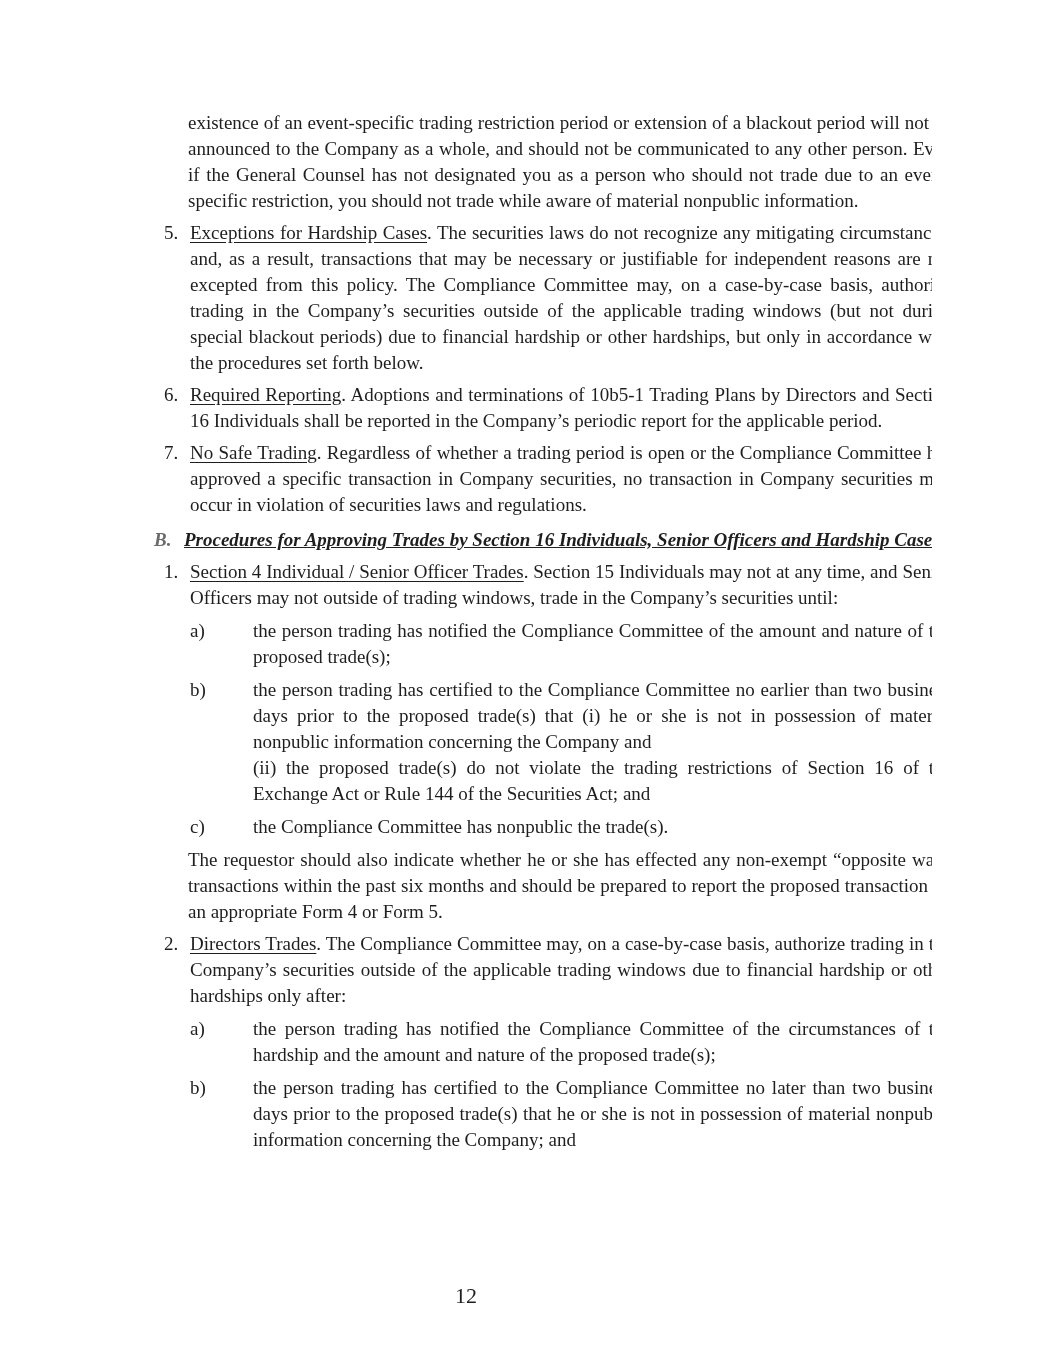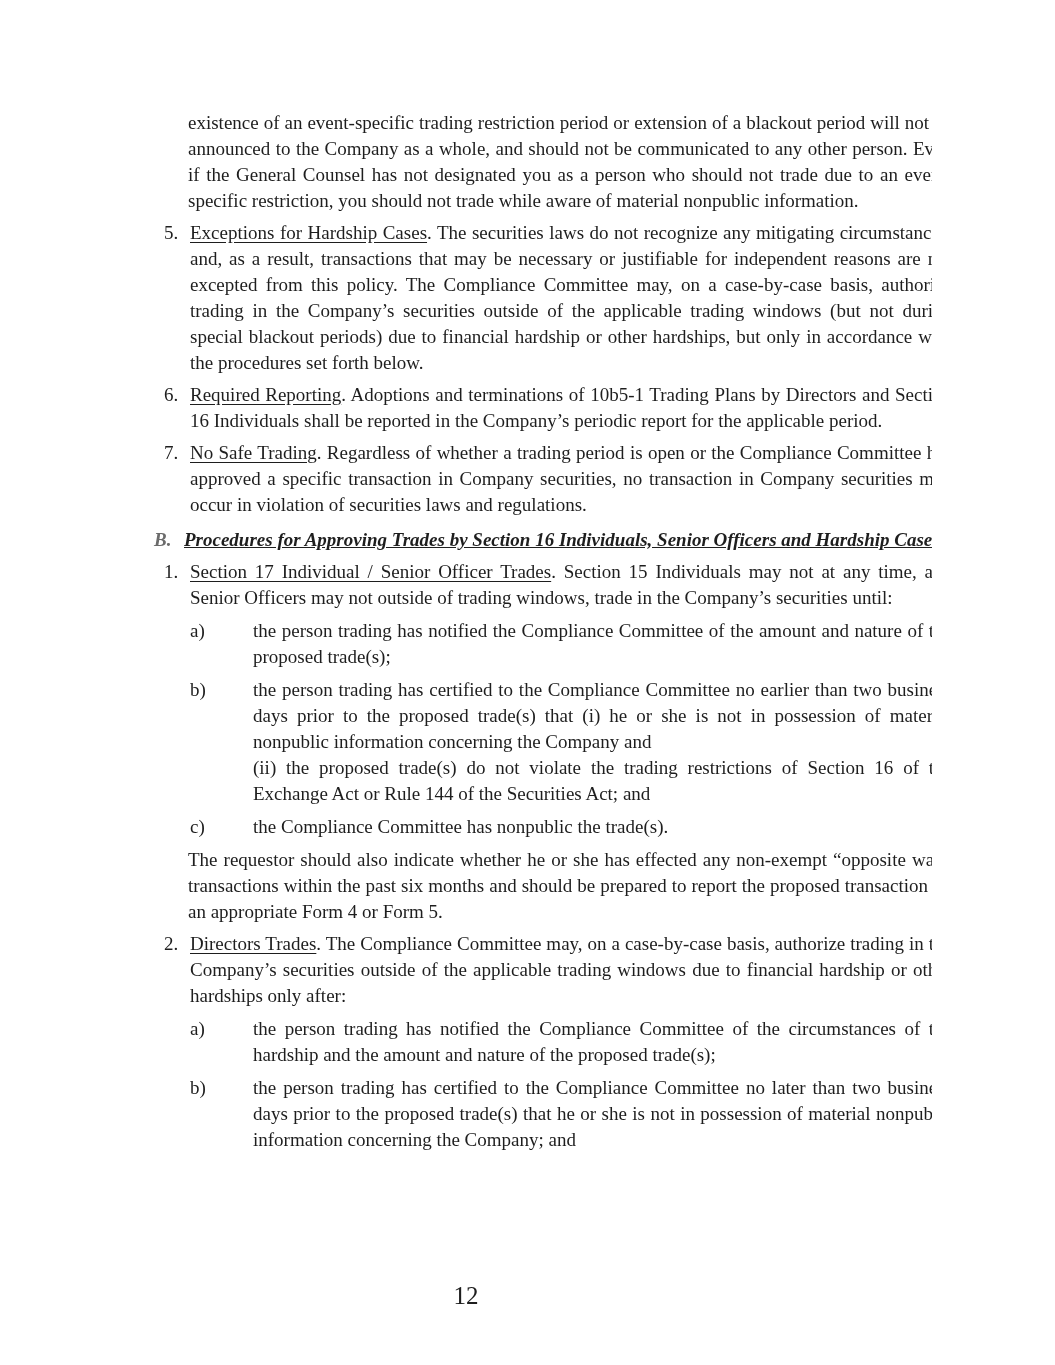--- a/index.html
+++ b/index.html
@@ -38,21 +38,21 @@
     font-weight: bold; font-style: italic;
   }
   .section-h > .section-letter { width: 30px; flex-shrink: 0; color: #6b6b6b; }
   .section-h > p { flex: 1; min-width: 0; text-decoration: underline; }
   .note { margin-left: 24px; margin-top: 7px; }
   .page-num {
     position: absolute;
     top: 1283px; left: 0;
     width: 100%;
     text-align: center;
-    font-size: 25px;
+    font-size: 22px;
     line-height: 26px;
   }
 </style>
 </head>
 <body>
 
 <div class="page">
   <div class="content">
 
     <p class="intro">existence of an event-specific trading restriction period or extension of a blackout period will not be announced to the Company as a whole, and should not be communicated to any other person. Even if the General Counsel has not designated you as a person who should not trade due to an event-specific restriction, you should not trade while aware of material nonpublic information.</p>
@@ -79,21 +79,21 @@
     </div>
 
     <div class="section-h">
       <span class="section-letter">B.</span>
       <p>Procedures for Approving Trades by Section 16 Individuals, Senior Officers and Hardship Cases</p>
     </div>
 
     <div class="item">
       <span class="num">1.</span>
       <div class="item-body">
-        <p><span class="u">Section 17 Individual / Senior Officer Trades</span><span>. </span><span>Section 15 Individuals may not at any time, and Senior Officers may not outside of trading windows, trade in the Company’s securities until:</span></p>
+        <p><span class="u">Section 4 Individual / Senior Officer Trades</span><span>. </span><span>Section 15 Individuals may not at any time, and Senior Officers may not outside of trading windows, trade in the Company’s securities until:</span></p>
 
         <div class="sub">
           <span class="sub-letter">a)</span>
           <p>the person trading has notified the Compliance Committee of the amount and nature of the proposed trade(s);</p>
         </div>
 
         <div class="sub">
           <span class="sub-letter">b)</span>
           <p><span>the person trading has certified to the Compliance Committee no earlier than two business days prior to the proposed trade(s) that (i) he or she is not in possession of material nonpublic information concerning the Company and</span><br><span>(ii) the proposed trade(s) do not violate the trading restrictions of Section 16 of the Exchange Act or Rule 144 of the Securities Act; and</span></p>
         </div>

